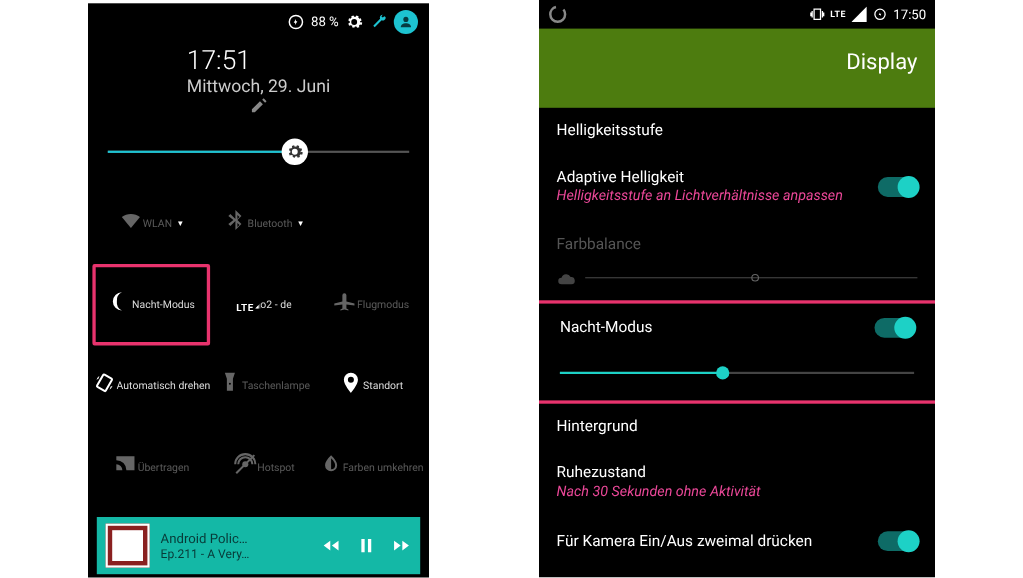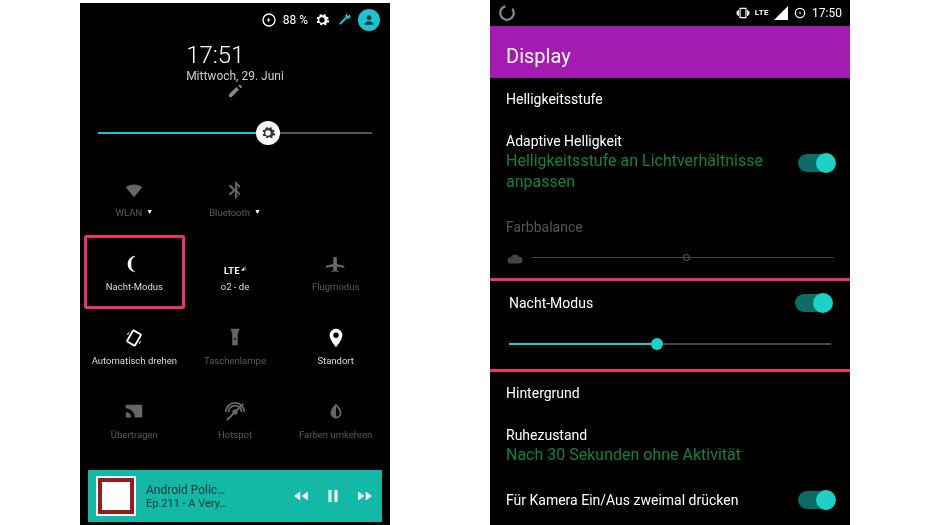--- a/index.html
+++ b/index.html
@@ -15,53 +15,53 @@
   .phone-left { width: 310px; height: 525px; margin-top: 3px; }
   .phone-right { width: 360px; height: 525px; margin-top: 0; }
 
   
   .qs-status { display:flex; justify-content:flex-end; align-items:center; gap:6px; padding:6px 10px 0; font-size:12px; }
   .qs-status .ic { width:16px; height:16px; display:inline-flex; align-items:center; justify-content:center; }
   .profile { width:22px; height:22px; border-radius:50%; background:#1dc3d1; display:flex; align-items:center; justify-content:center; }
   .profile svg{width:14px;height:14px;}
   .qs-head { display:flex; justify-content:space-between; align-items:center; padding:10px 14px 6px;flex-direction:column; }
   .qs-time { font-size:24px; font-weight:300; }
-  .qs-date { font-size:12px; color:#ccc; }
+  .qs-date { font-size:16px; color:#ccc; }
   .qs-edit { width:16px; height:16px; }
   .br-slider { position:relative; height:28px; margin:14px 18px 10px; }
   .br-track { position:absolute; top:13px; left:0; right:0; height:2px; background:#555; }
   .br-fill { position:absolute; top:13px; left:0; height:2px; background:#1dc3d1; }
   .br-thumb { position:absolute; top:2px; width:24px; height:24px; border-radius:50%; background:#fff; display:flex; align-items:center; justify-content:center; }
   .br-thumb svg{width:16px;height:16px;}
   .tiles { display:grid; grid-template-columns:repeat(3,1fr); gap:0; padding:4px 4px 2px; }
-  .tile { display:flex; flex-direction:column; align-items:center; justify-content:center; height:74px; position:relative; }
+  .tile { display:flex; flex-direction:row; align-items:center; justify-content:center; height:74px; position:relative; }
   .tile .ic { height:22px; width:22px; display:flex; align-items:center; justify-content:center; margin-bottom:6px; }
   .tile .lbl { font-size:9.5px; color:#ddd; text-align:center; max-width:90px; white-space:nowrap; overflow:hidden; }
   .tile.dim .ic, .tile.dim .lbl { opacity:.4; }
   .tile .caret { margin-left:4px; font-size:7px; }
   .tile-disp{display:flex;align-items:center;}
   .highlight { border:3px solid #e8336d; border-radius:2px; }
   .lte-txt{font-size:9px;font-weight:bold;line-height:8px;letter-spacing:.5px;}
   .player { position:absolute; bottom:6px; left:8px; right:8px; background:#14b8a6; display:flex; align-items:center; padding:6px 8px; }
   .player .art { width:40px; height:40px; background:#8a2020; margin-right:10px; position:relative; border:2px solid #fff; }
   .player .art::after{content:"";position:absolute;inset:4px;background:#fff;}
   .player .meta { flex:1; font-size:11px; color:#083a38; }
   .player .meta .t1{font-size:12px;}
   .player .ctrl { display:flex; gap:14px; }
   .player .cb { width:18px; height:18px; }
 
   
   .st-bar { display:flex; justify-content:space-between; align-items:center; padding:4px 8px; font-size:12px; background:#000; }
   .st-bar .l { width:18px; height:18px; }
   .st-bar .r { display:flex; align-items:center; gap:5px; }
   .st-bar .r .ic{width:14px;height:14px;}
-  .title { font-size:20px; padding:18px 16px 10px; background:#a21caf; }
+  .title { font-size:20px; padding:18px 16px 30px; background:#4d7c0f;text-align:right; }
   .item { padding:13px 16px; }
   .item .i-title { font-size:14px; }
-  .item .i-sub { font-size:16px; color:#15803d; margin-top:2px; line-height:1.3; }
+  .item .i-sub { font-size:13px; color:#ec4899; margin-top:2px; line-height:1.3;font-style:italic; }
   .item-row { display:flex; align-items:center; justify-content:space-between; }
   .dim2 { color:#555; }
   .dim2 .i-title{color:#555;}
   .toggle { width:36px; height:18px; border-radius:10px; background:#555; position:relative; flex-shrink:0;}
   .toggle::after{content:"";position:absolute;width:20px;height:20px;border-radius:50%;background:#888;top:-1px;right:-2px;}
   .toggle.on{background:#0e6b66;}
   .toggle.on::after{background:#1dd1c6;left:auto;right:-2px;}
   .cb-slider { position:relative; height:22px; margin:0 16px 8px; }
   .cb-cloud { position:absolute; left:0; top:2px; width:18px; height:14px; }
   .cb-track{position:absolute;top:9px;left:26px;right:0;height:1px;background:#444;}

